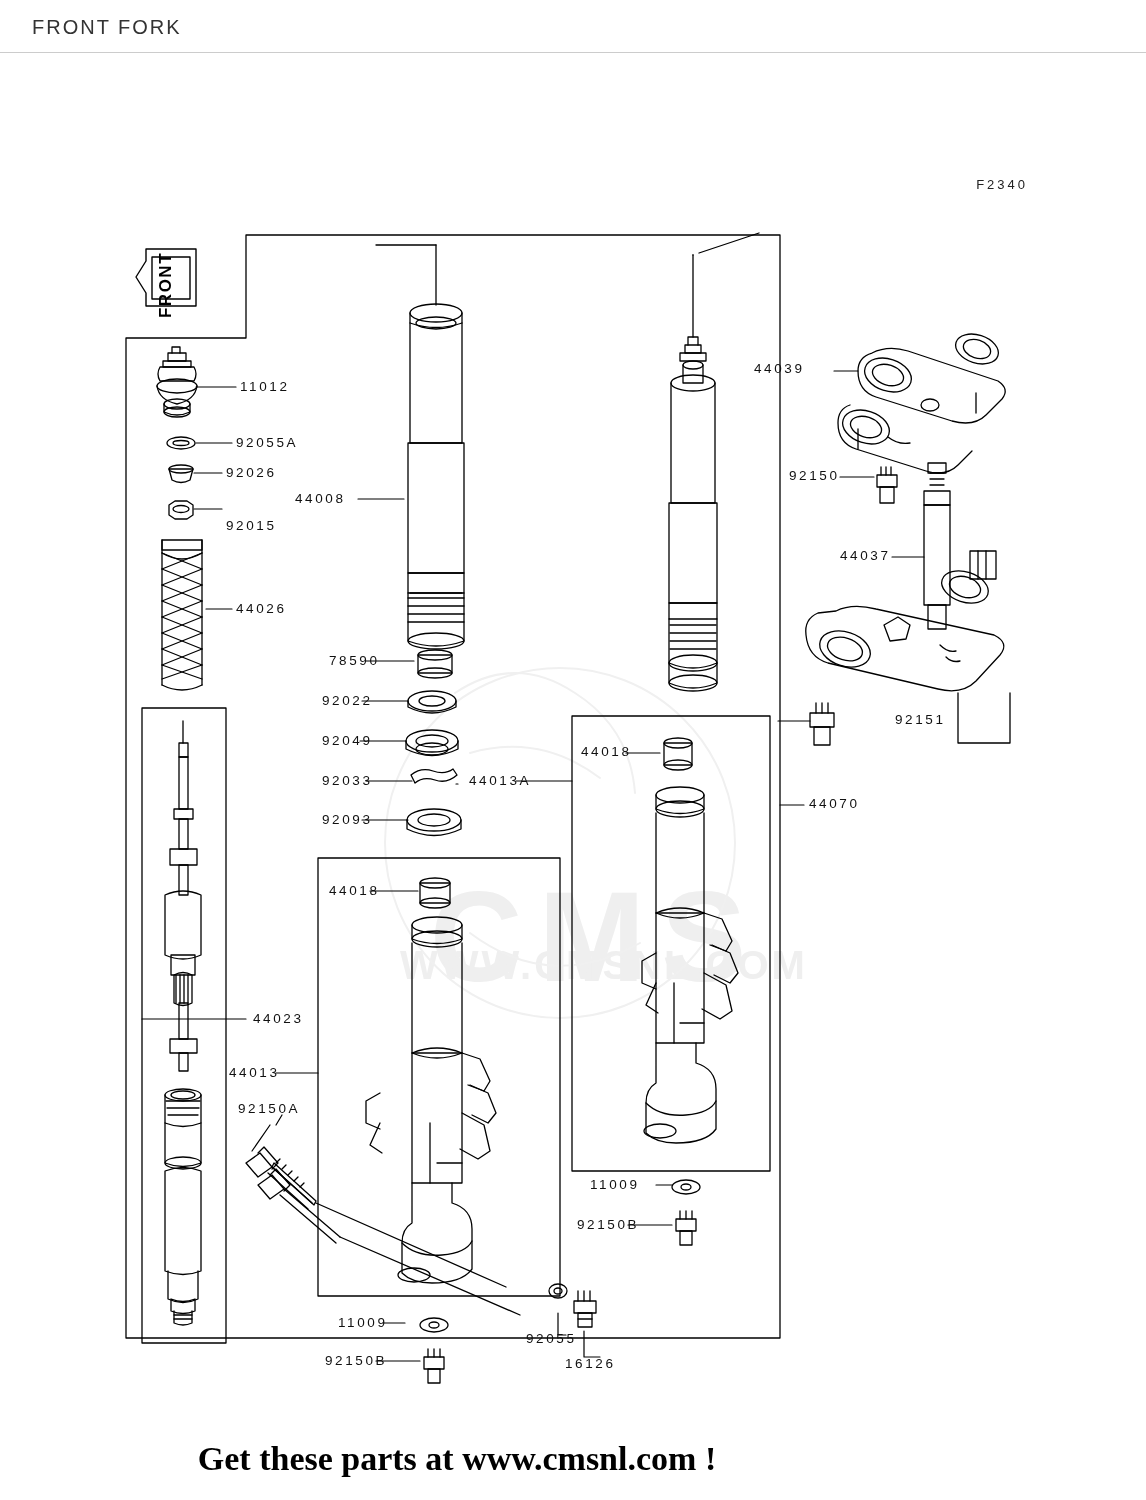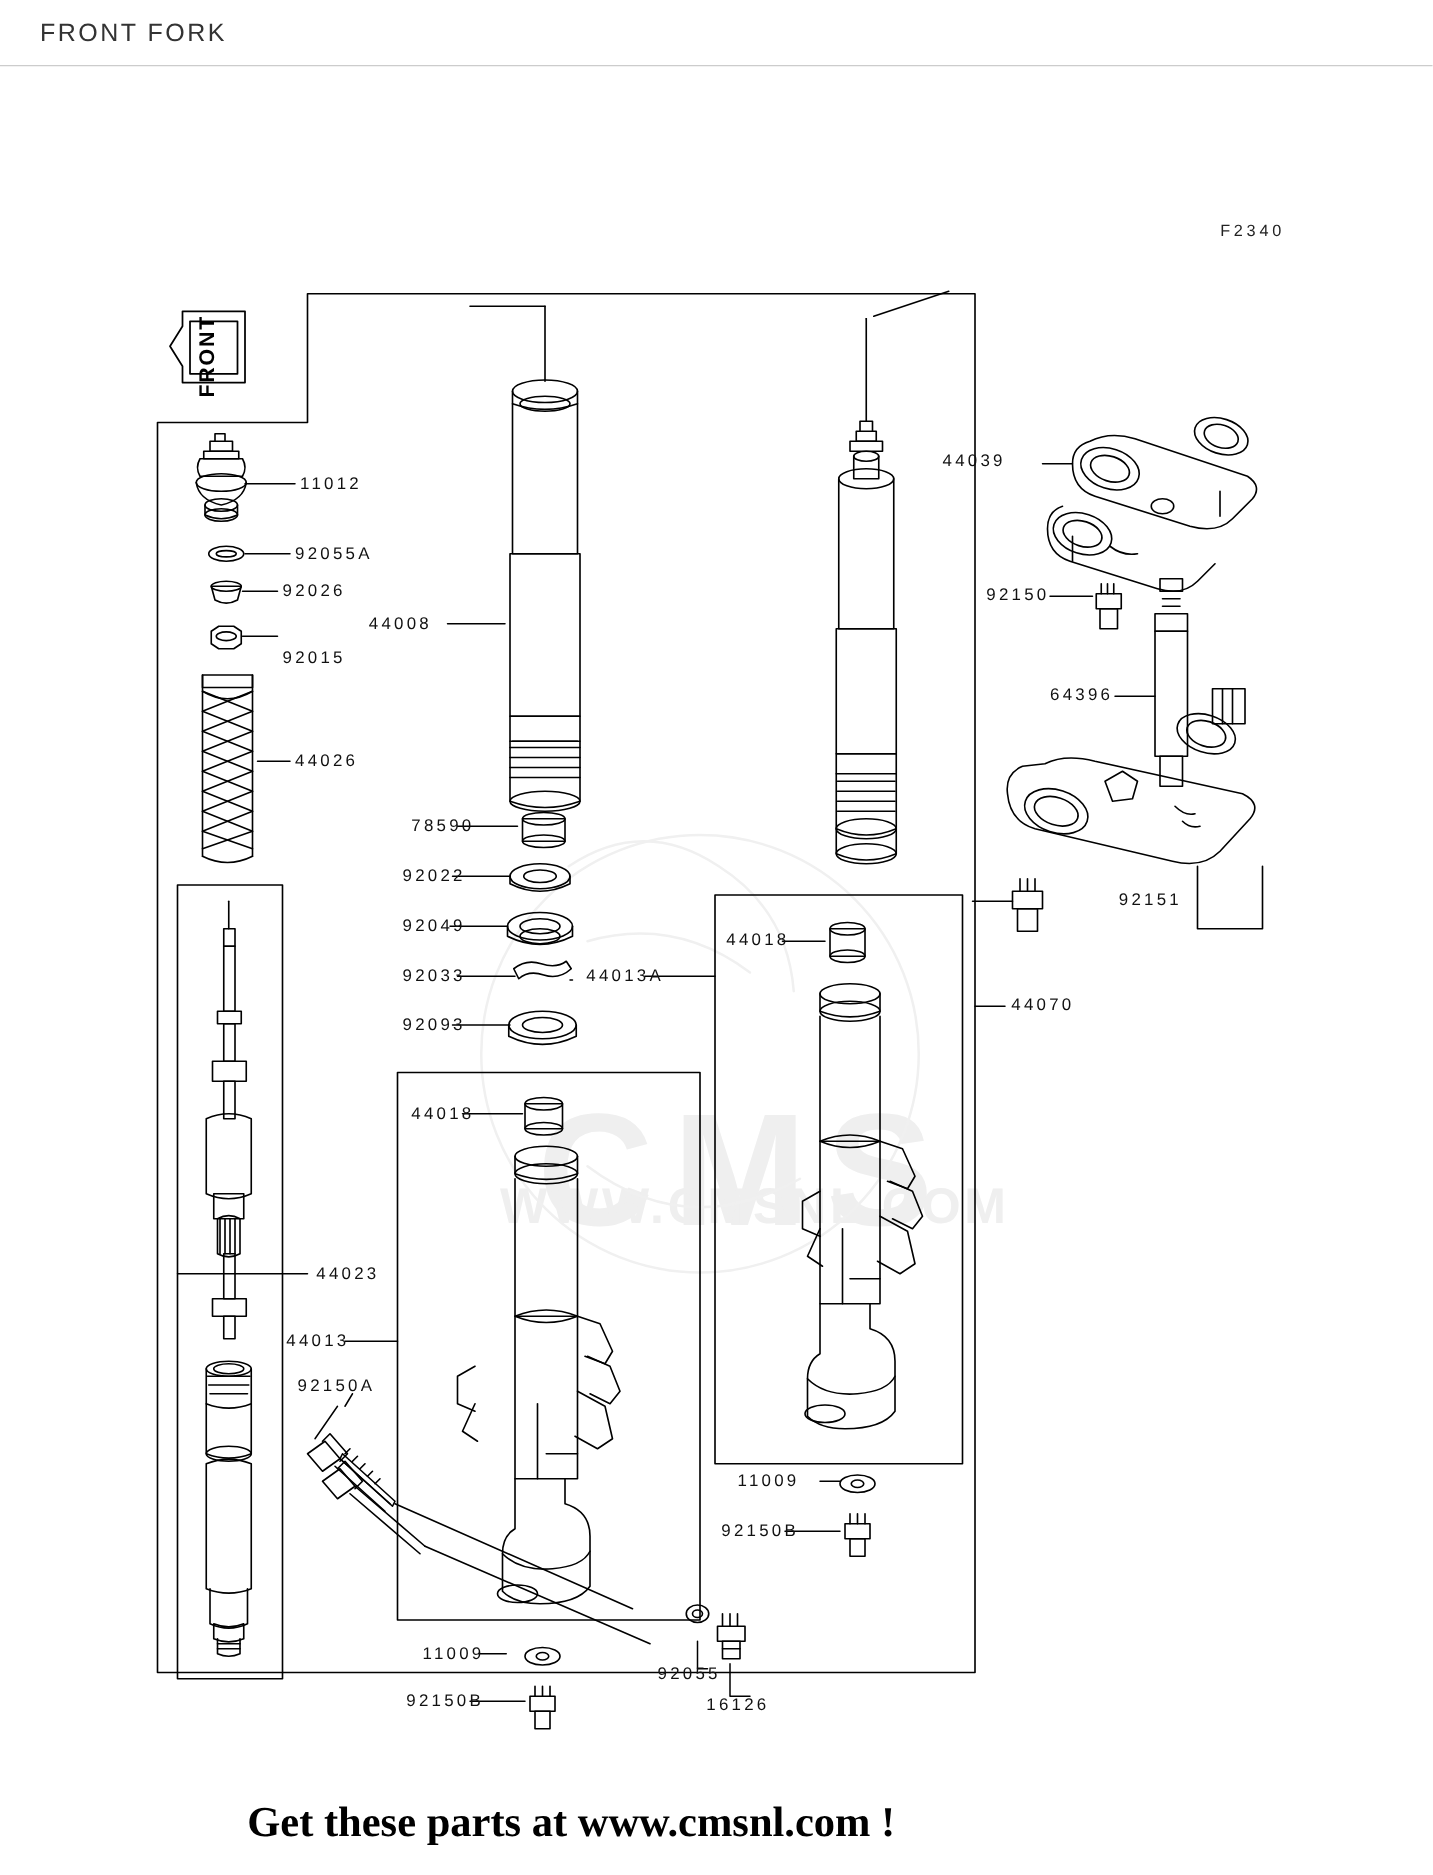--- a/index.html
+++ b/index.html
@@ -425,18 +425,18 @@
   <div class="pn" style="left:338px; top:1262px;">11009</div>
   <div class="pn" style="left:325px; top:1300px;">92150B</div>
   <div class="pn" style="left:526px; top:1278px;">92055</div>
   <div class="pn" style="left:565px; top:1303px;">16126</div>
   <div class="pn" style="left:581px; top:691px;">44018</div>
   <div class="pn" style="left:809px; top:743px;">44070</div>
   <div class="pn" style="left:590px; top:1124px;">11009</div>
   <div class="pn" style="left:577px; top:1164px;">92150B</div>
   <div class="pn" style="left:754px; top:308px;">44039</div>
   <div class="pn" style="left:789px; top:415px;">92150</div>
-  <div class="pn" style="left:840px; top:495px;">64396</div>
+  <div class="pn" style="left:840px; top:495px;">44037</div>
   <div class="pn" style="left:895px; top:659px;">92151</div>
 
 </div>
 
 <div class="footer">Get these parts at www.cmsnl.com !</div>
 
 </body></html>

